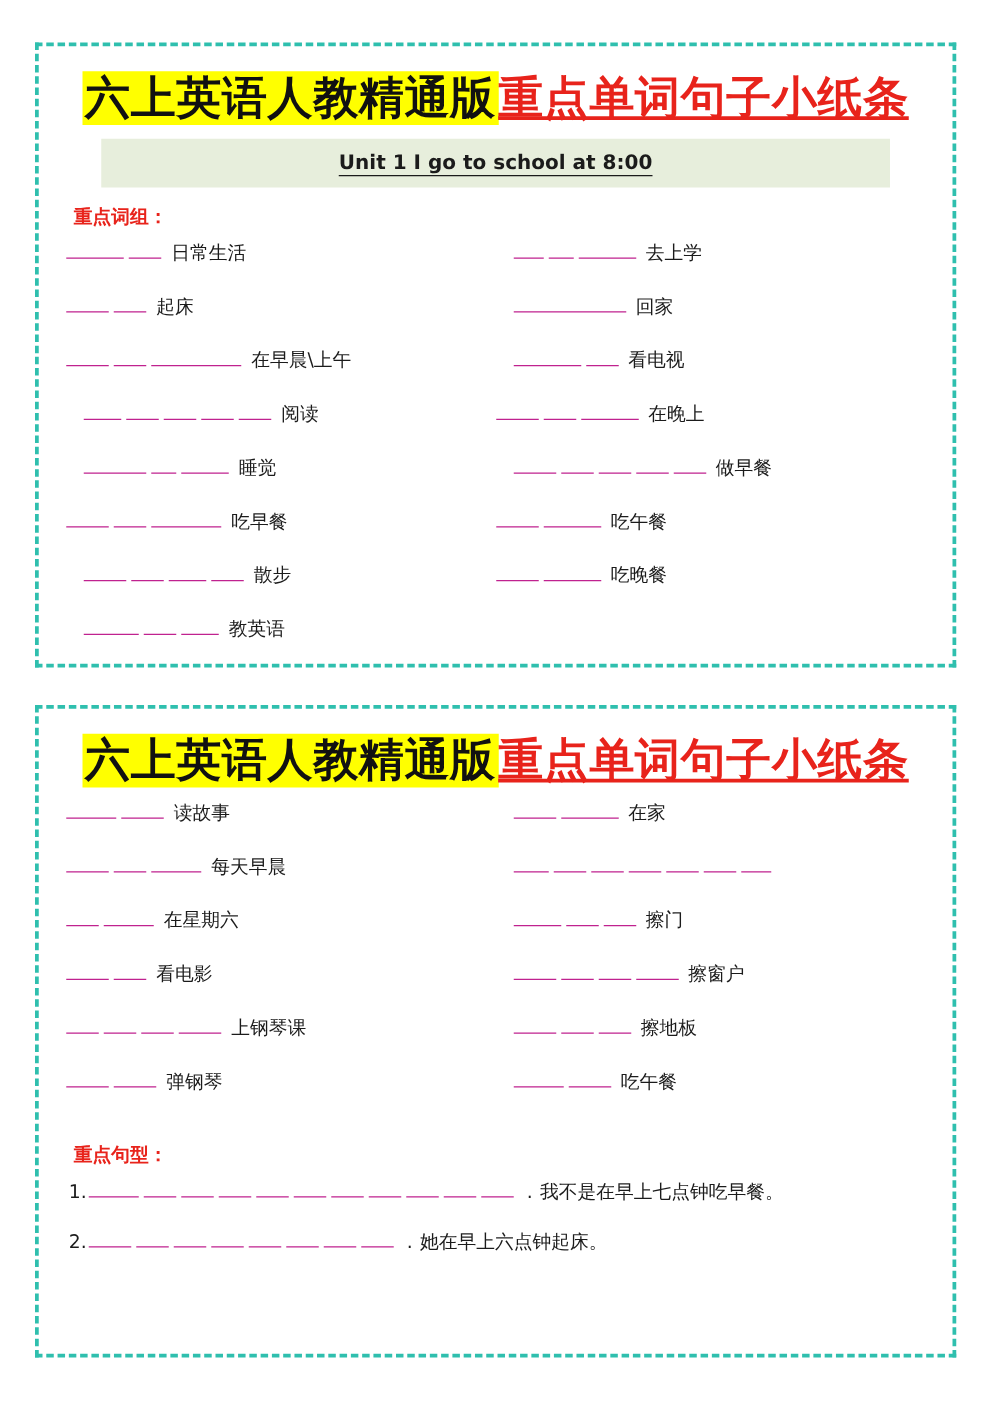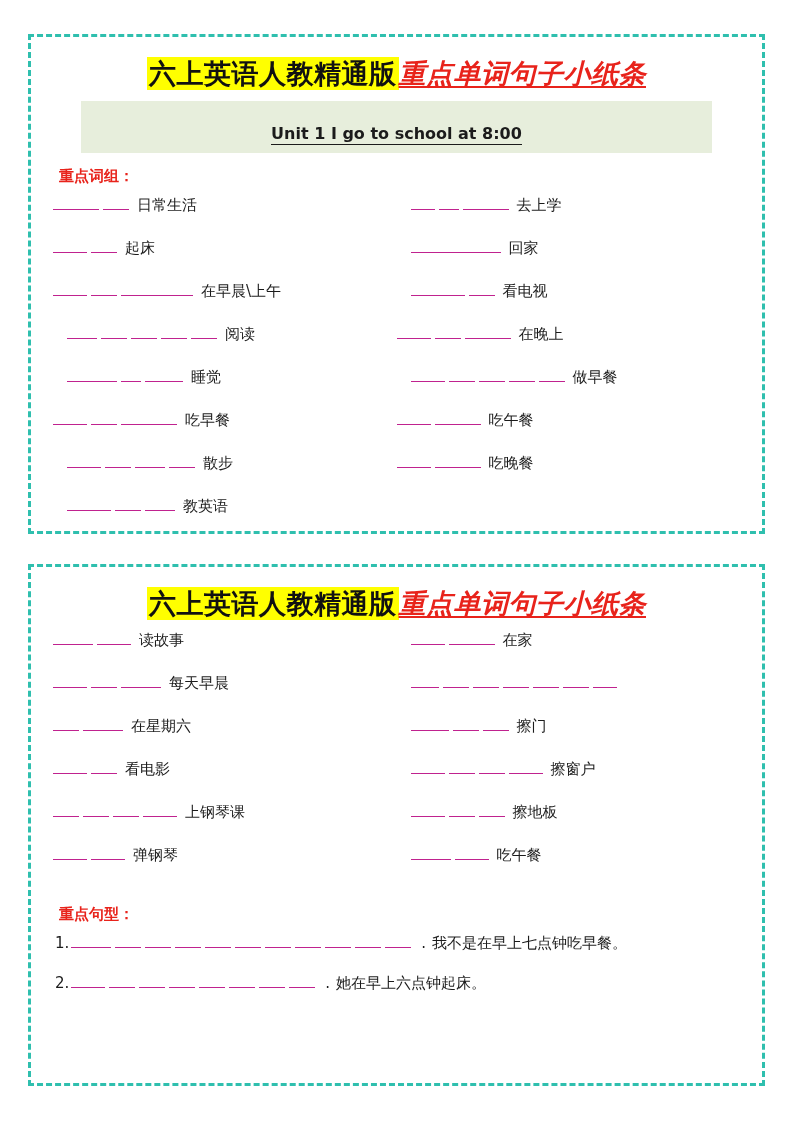--- a/index.html
+++ b/index.html
@@ -35,41 +35,40 @@
   
   .title-row {
     text-align: center;
     white-space: nowrap;
     margin: 8px 0 12px 0;
     line-height: 1.1;
   }
   .title-seg {
     font-family: "DejaVu Sans", sans-serif;
     font-weight: bold;
-    font-size: 27px;
+    font-size: 36px;
     letter-spacing: 0.5px;
   }
   .title-black {
     color: #111111;
     background: #ffff00;
     padding: 1px 2px;
   }
   .title-red {
     color: #e8231b;
     text-decoration: underline;
     text-decoration-color: #e8231b;
     text-underline-offset: 3px;
-    font-style: italic;
   }
 
   
   .unit-banner {
     background: #e7eedc;
     text-align: center;
-    padding: 23px 0 10px 0;
+    padding: 9px 0 10px 0;
     margin: 0 32px 14px 32px;
   }
   .unit-text {
     font-family: "DejaVu Sans", sans-serif;
     font-size: 16px;
     font-weight: bold;
     color: #1b1b1b;
     border-bottom: 1.5px solid #1b1b1b;
     padding-bottom: 1px;
   }

